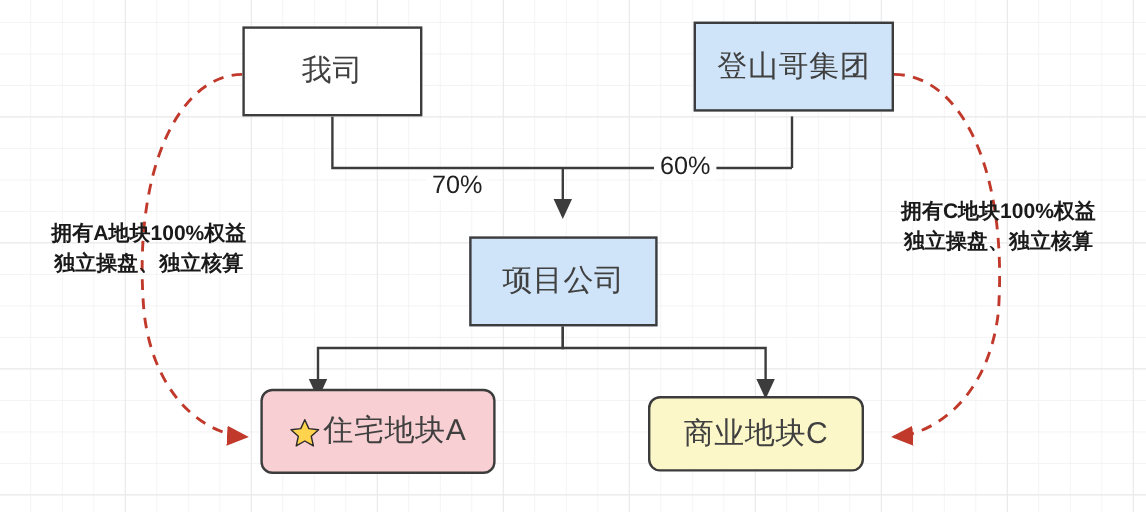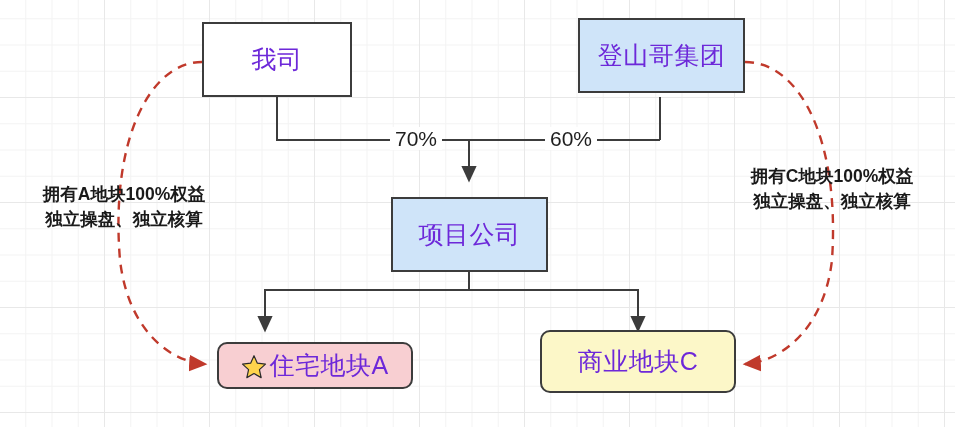--- a/index.html
+++ b/index.html
@@ -34,21 +34,21 @@
     height: 427px;
     pointer-events: none;
   }
   .node {
     position: absolute;
     box-sizing: border-box;
     display: flex;
     align-items: center;
     justify-content: center;
     border: 2px solid #3c3c3c;
-    color: #6d28d9;
+    color: #404040;
     font-size: 25px;
     line-height: 1.1;
     letter-spacing: 0.5px;
     white-space: nowrap;
   }
   .node-white {
     background: #ffffff;
     border-color: #3c3c3c;
   }
   .node-blue {
@@ -133,34 +133,34 @@
   </div>
 
   <div class="node node-blue" style="left:578px; top:18px; width:167px; height:75px;">
     <span>登山哥集团</span>
   </div>
 
   <div class="node node-blue" style="left:391px; top:180px; width:157px; height:75px;margin-top:17px;">
     <span>项目公司</span>
   </div>
 
-  <div class="node node-pink" style="left:217px; top:342px; width:196px; height:47px;">
+  <div class="node node-pink" style="left:217px; top:324px; width:196px; height:71px;">
     <span class="star-icon">
       <svg viewBox="0 0 24 24" width="26" height="26" xmlns="http://www.w3.org/2000/svg">
         <path d="M12 1.6 L15.1 8.5 L22.6 9.3 L17 14.4 L18.6 21.8 L12 18 L5.4 21.8 L7 14.4 L1.4 9.3 L8.9 8.5 Z" fill="#ffd34d" stroke="#2b2b2b" stroke-width="1.1" stroke-linejoin="round"></path>
       </svg>
     </span>
     <span>住宅地块A</span>
   </div>
 
-  <div class="node node-yellow" style="left:540px; top:330px; width:196px; height:63px;">
+  <div class="node node-yellow" style="left:540px; top:330px; width:180px; height:63px;">
     <span>商业地块C</span>
   </div>
 
-  <div class="edge-label" style="left:355px; top:128px;margin-left:35px;">
+  <div class="edge-label" style="left:355px; top:144px;">
     <span class="label-chip">70%</span>
   </div>
 
   <div class="edge-label" style="left:545px; top:128px;">
     <span class="label-chip">60%</span>
   </div>
 
   <div class="note note-left">
     <div>拥有A地块100%权益</div>
     <div>独立操盘、独立核算</div>

